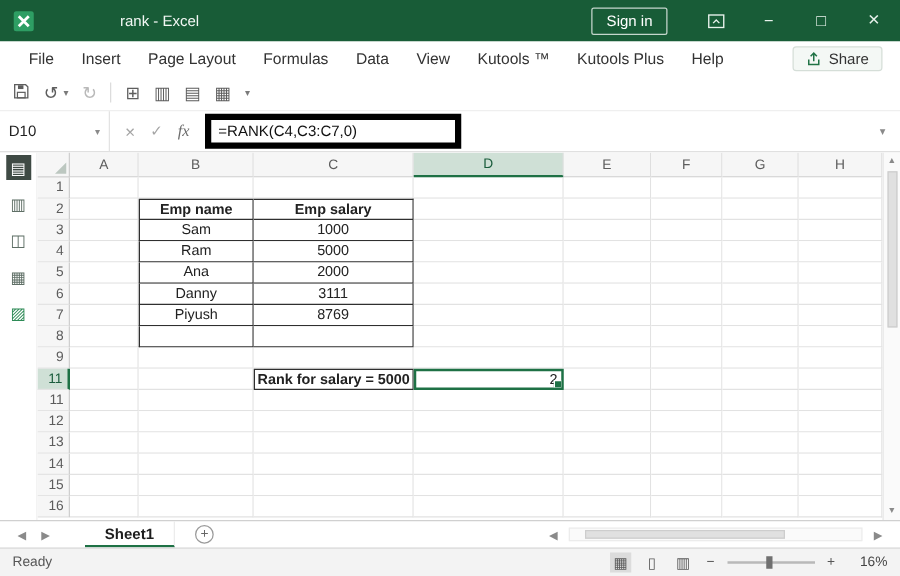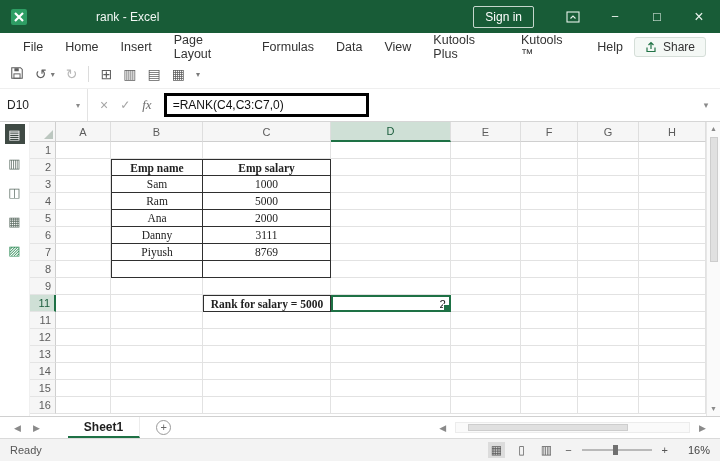--- a/index.html
+++ b/index.html
@@ -33,21 +33,21 @@
   .qat .mini { font-size:8px; color:#7b7b7b; margin-left:-7px; }
   .qat-sep { width:1px; height:16px; background:#dcdcdc; }
 
   
   .formulabar { height:33px; flex:0 0 33px; display:flex; align-items:center; border-bottom:1px solid #d6d6d6; }
   .namebox { width:88px; height:100%; display:flex; align-items:center; justify-content:space-between; padding:0 7px; border-right:1px solid #e3e3e3; }
   .namebox .chev { color:#8a8a8a; font-size:8px; }
   .fb-icons { display:flex; align-items:center; gap:12px; padding:0 12px; color:#a5a5a5; }
   .fb-fx { font-family:"Liberation Serif", serif; font-style:italic; color:#6d6d6d; font-size:13px; }
   .fb-formula { flex:1; display:flex; align-items:center; }
-  .red-box { border:3px solid #000000; padding:2px 12px 2px 6px; min-width:205px; color:#111; font-size:12px; }
+  .red-box { border:5px solid #000000; padding:2px 12px 2px 6px; min-width:205px; color:#111; font-size:12px; }
   .fb-expand { width:28px; display:flex; align-items:center; justify-content:center; color:#8a8a8a; font-size:9px; }
 
   
   .workarea { flex:1; display:flex; background:#fff; overflow:hidden; }
   .left-strip { width:30px; flex:0 0 30px; display:flex; flex-direction:column; align-items:center; gap:9px; padding-top:2px; border-right:1px solid #f0f0f0; }
   .strip-btn { width:20px; height:20px; display:flex; align-items:center; justify-content:center; color:#5f6f66; font-size:13px; }
   .strip-btn.active { background:#3f4a44; color:#fff; }
   .strip-btn.tinted { color:#2e8b57; }
 
   .grid { flex:1; display:flex; flex-direction:column; overflow:hidden; }
@@ -57,21 +57,21 @@
                      border-left:9px solid transparent; border-bottom:9px solid #bcc7c0; }
   .g-colhead { height:20px; background:#f6f6f6; border-right:1px solid #dedede; border-bottom:1px solid #cfcfcf;
                display:flex; align-items:center; justify-content:center; color:#5c5c5c; font-size:11px; }
   .g-colhead.sel { background:#cfe0d6; color:#1a5c3c; border-bottom:2px solid #1e7145; }
   .g-rownum { width:26px; height:17px; background:#f6f6f6; border-right:1px solid #cfcfcf; border-bottom:1px solid #e4e4e4;
               display:flex; align-items:center; justify-content:flex-end; padding-right:4px; color:#5c5c5c; font-size:11px; }
   .g-rownum.sel { background:#cfe0d6; color:#1a5c3c; border-right:2px solid #1e7145; }
   .g-cell { height:17px; background:#fff; border-right:1px solid #e2e2e2; border-bottom:1px solid #e2e2e2;
             display:flex; align-items:center; justify-content:center; font-size:11.5px; position:relative; overflow:hidden; white-space:nowrap; }
   .g-cell.br { border-right:1px solid #2f2f2f; }
-  .g-cell.bb { border-bottom:1px solid #2f2f2f;font-family:Liberation Serif, serif; }
+  .g-cell.bb { border-bottom:1px solid #2f2f2f; }
   .g-cell.bl { border-left:1px solid #2f2f2f; }
   .g-cell.bt { border-top:1px solid #2f2f2f; }
   .g-cell.bold { font-weight:bold; }
   .g-cell.right { justify-content:flex-end; padding-right:3px; }
   .g-cell.selcell { border:2px solid #1e7145; z-index:2; }
   .g-cell.selcell::after { content:""; position:absolute; right:-1px; bottom:-1px; width:5px; height:5px; background:#1e7145; border:1px solid #fff; }
 
   .v-scroll { width:14px; flex:0 0 14px; display:flex; flex-direction:column; align-items:center; background:#fafafa; border-left:1px solid #e6e6e6; padding:2px 0; }
   .v-scroll .arrow { color:#8a8a8a; font-size:7px; line-height:10px; }
   .v-thumb { width:8px; height:125px; background:#e0e0e0; border:1px solid #cdcdcd; margin-top:3px; }
@@ -118,28 +118,27 @@
       </div>
       <div class="win-btn">−</div>
       <div class="win-btn">□</div>
       <div class="win-btn" style="font-size:16px">×</div>
     </div>
   </div>
 
   <div class="menubar">
     <div class="menu-tabs">
         <div class="menu-item">File</div>
-        <div class="menu-item">Home</div>
         <div class="menu-item">Insert</div>
         <div class="menu-item">Page Layout</div>
         <div class="menu-item">Formulas</div>
         <div class="menu-item">Data</div>
         <div class="menu-item">View</div>
+        <div class="menu-item">Kutools ™</div>
         <div class="menu-item">Kutools Plus</div>
-        <div class="menu-item">Kutools ™</div>
         <div class="menu-item">Help</div>
       </div>
     <div class="share-btn">
       <svg width="12" height="12" viewBox="0 0 12 12">
         <path d="M6 8 L6 1.5 M3.5 4 L6 1.5 L8.5 4" fill="none" stroke="#217346" stroke-width="1.2"></path>
         <path d="M2 6.5 L2 10.5 L10 10.5 L10 6.5" fill="none" stroke="#217346" stroke-width="1.2"></path>
       </svg>
       <span>Share</span>
     </div>
   </div>

